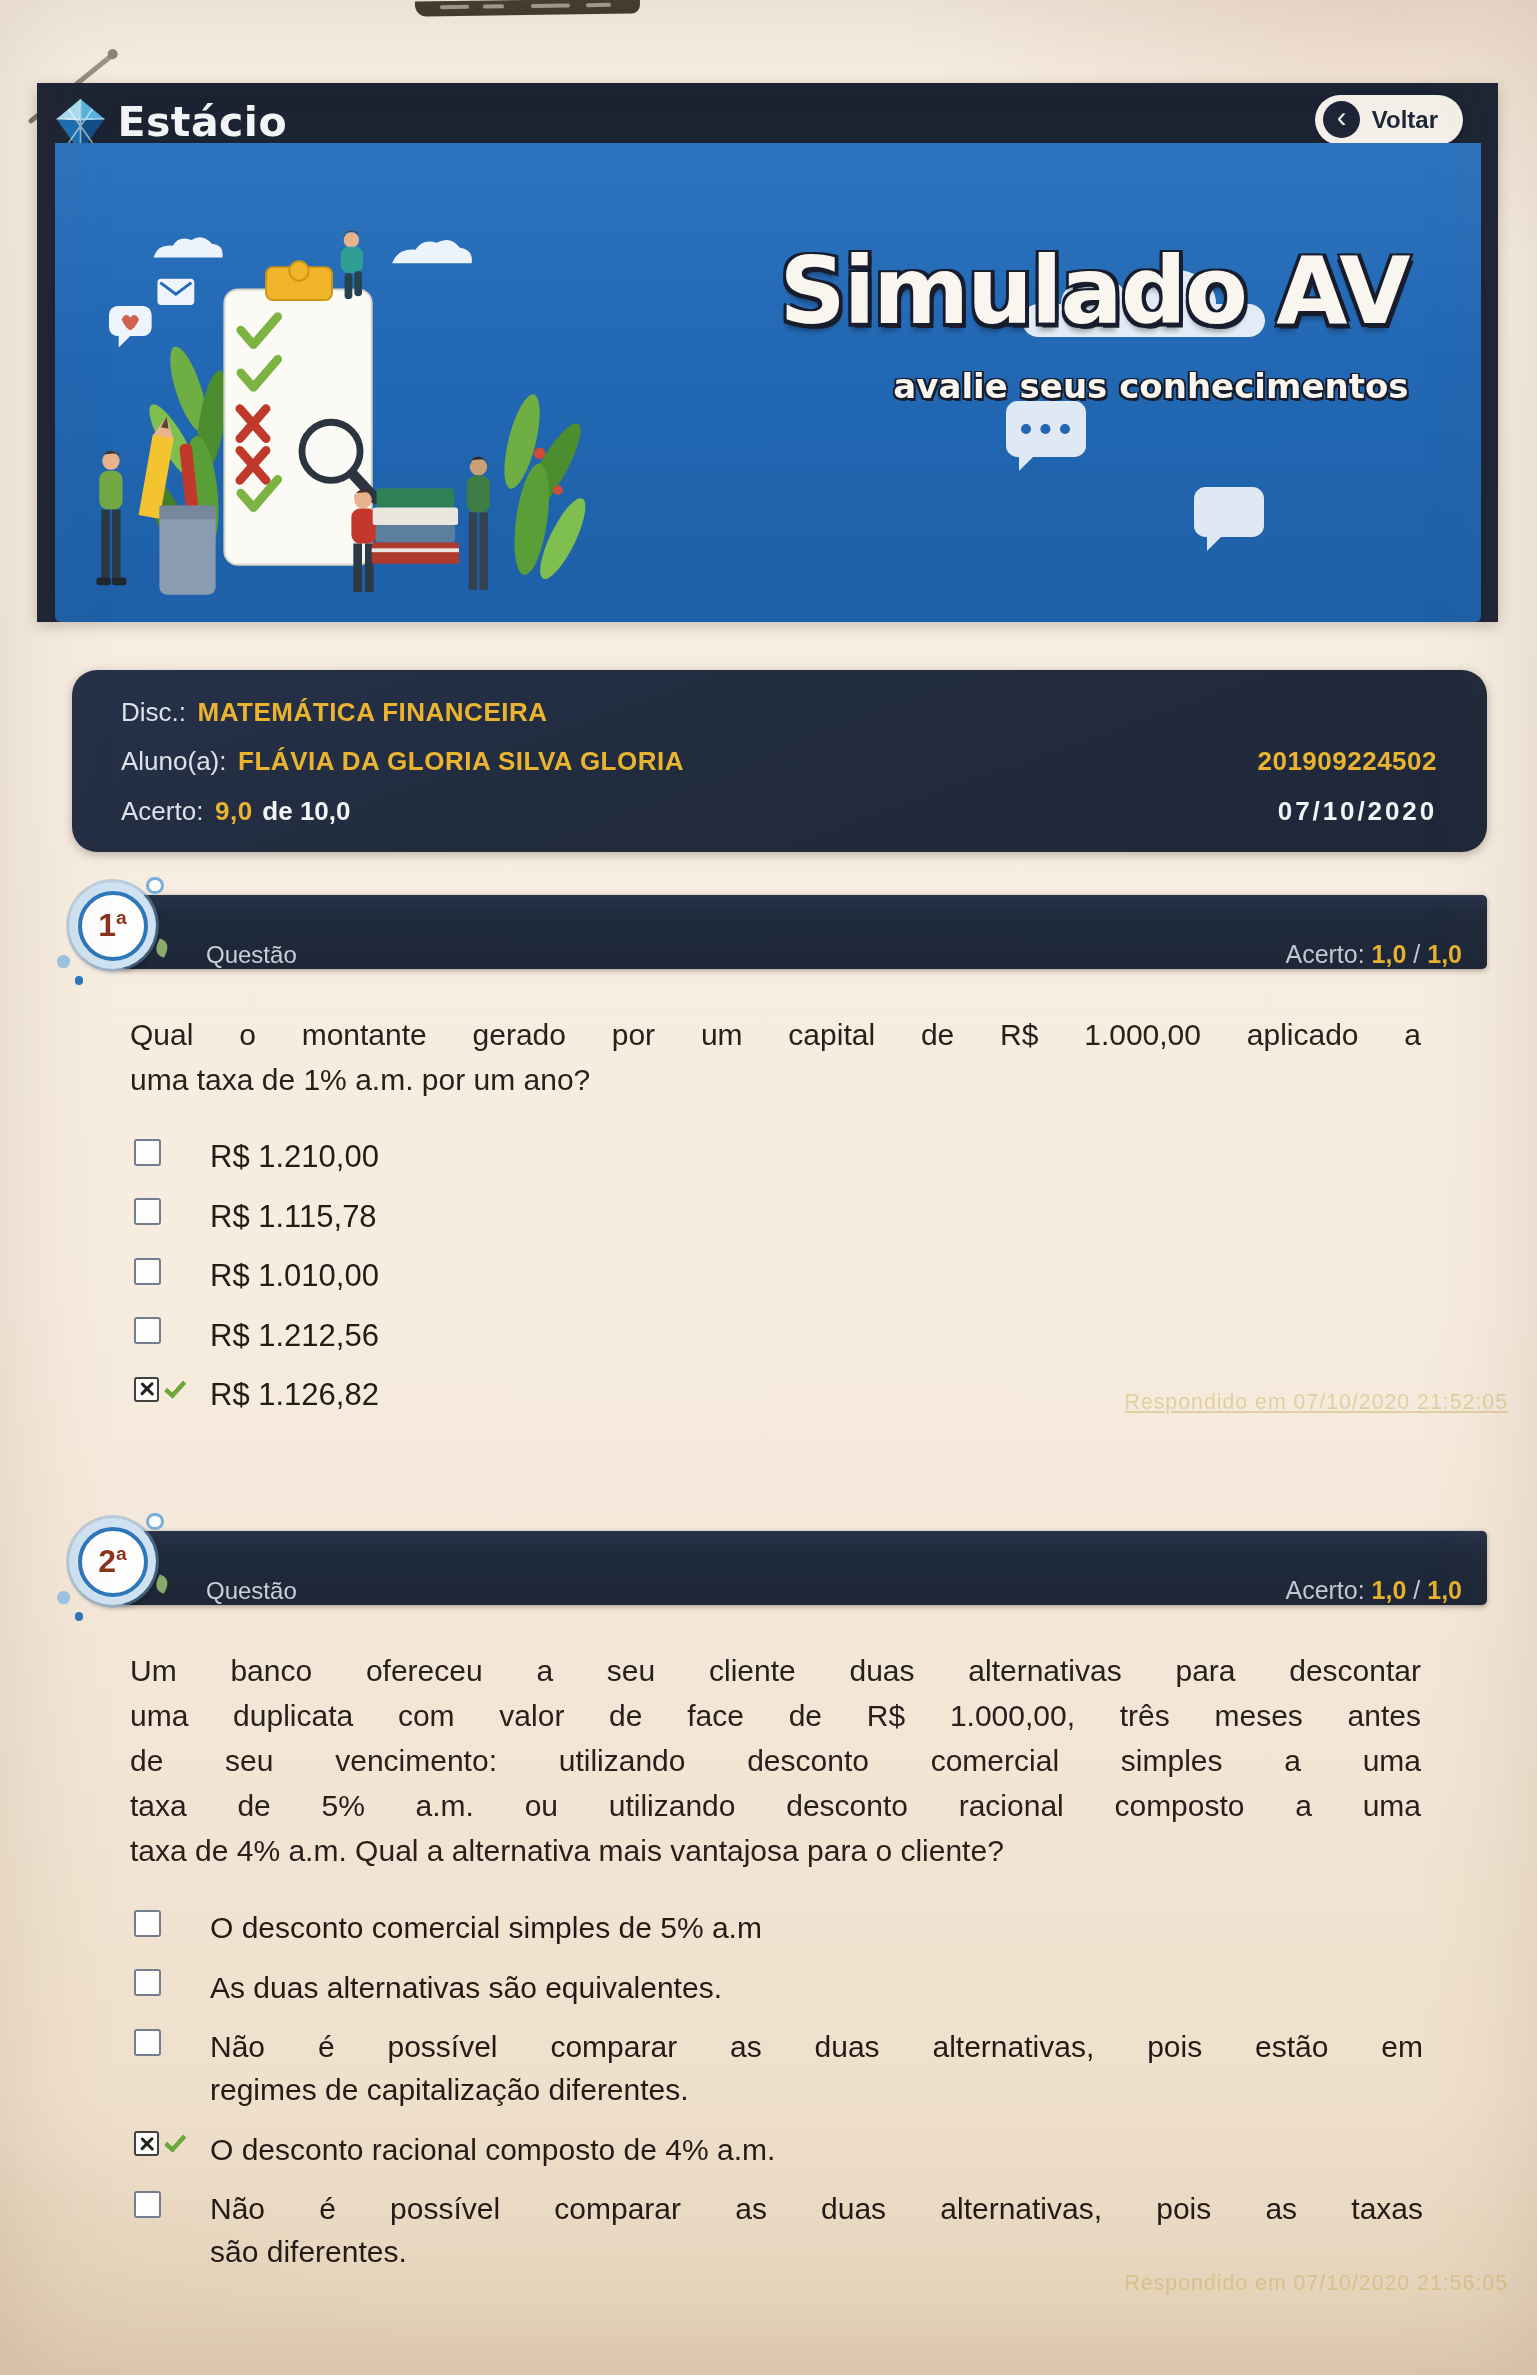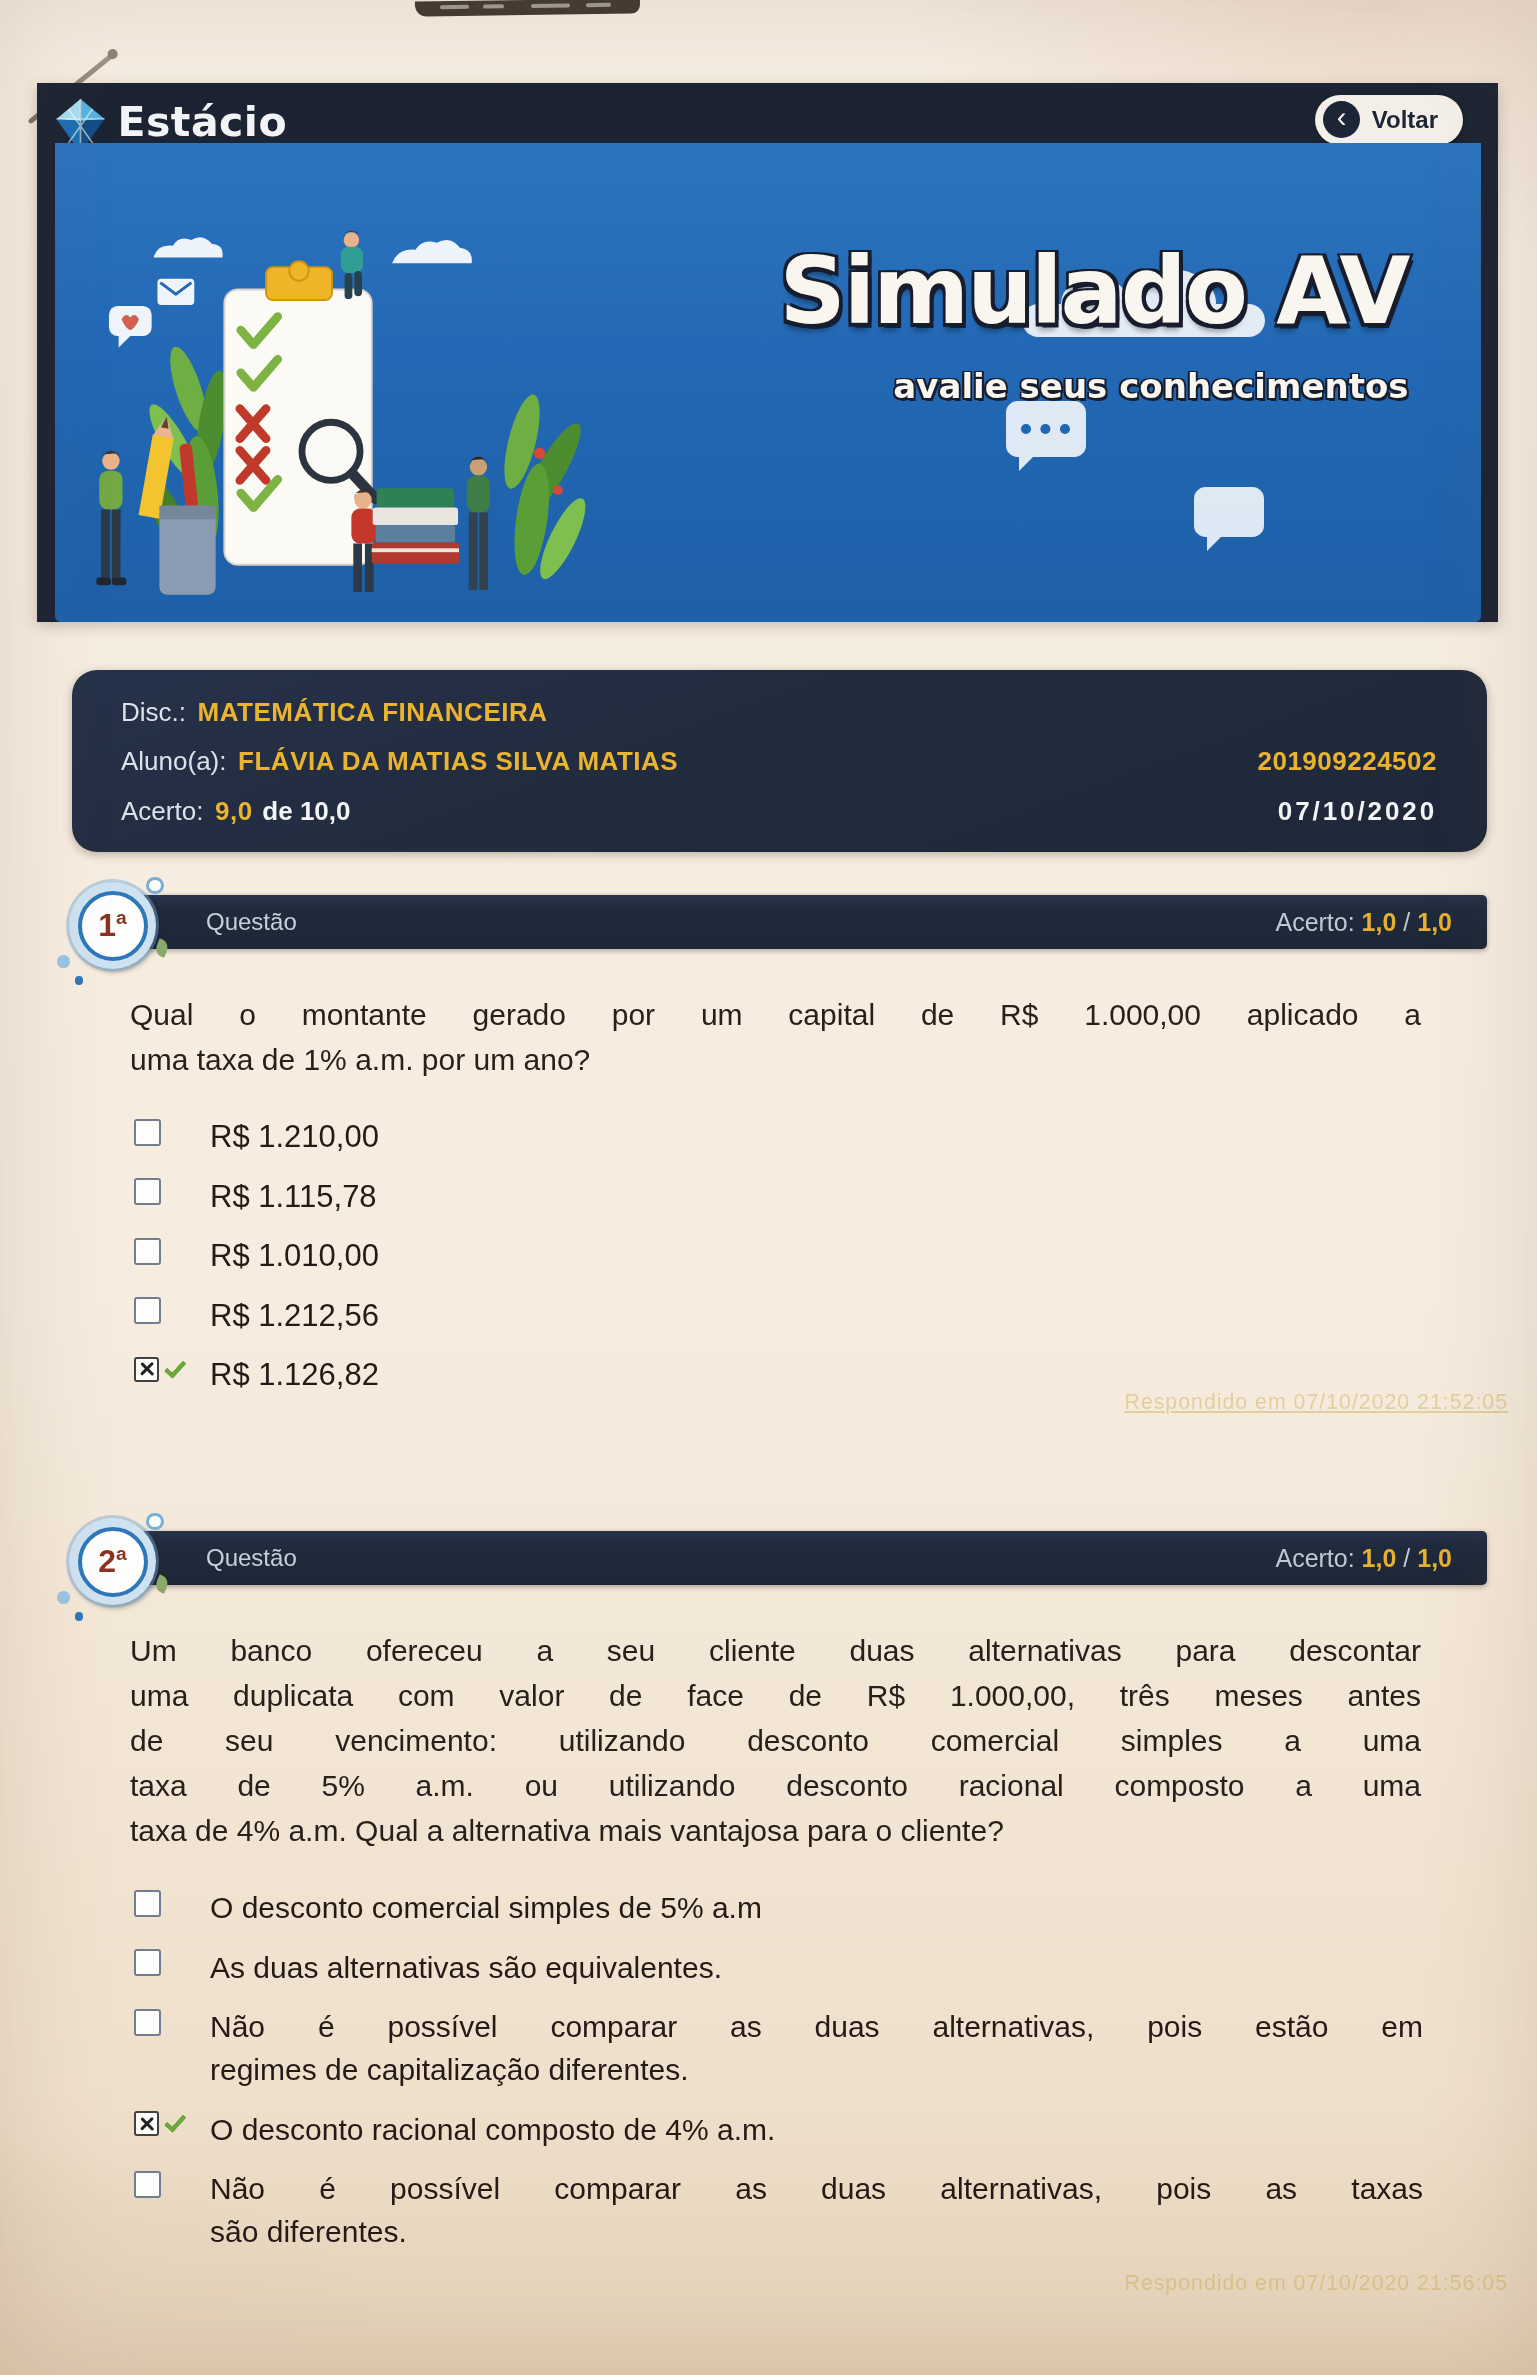--- a/index.html
+++ b/index.html
@@ -75,23 +75,23 @@
   .info-label { color:#dde2ea; margin-right:11.6px; }
   .info-value-gold { color:#eab430; font-weight:bold; letter-spacing:0.5px; }
   .info-value-white { color:#f2f4f6; font-weight:bold; }
   .info-right { margin-left:auto; }
   .info-date { letter-spacing:2.9px; }
   .gap6 { display:inline-block; width:9.7px; }
 
   
   .qblock { position:absolute; left:72px; width:1415px; }
   .q1 { top:895px; } .q2 { top:1531px; }
-  .qbar { position:relative; margin-left:49px; height:54px;
+  .qbar { position:relative; margin-left:49px; height:74px;
     background:linear-gradient(180deg,#28334a 0%, #1f2a3c 30%, #1d2737 100%);
-    border-radius:4.9px; display:flex; align-items:center; padding:0 35px 0 85px;
+    border-radius:4.9px; display:flex; align-items:flex-end; padding:0 25px 0 85px;
     box-shadow:0 1.9px 4.9px rgba(50,35,20,.35); }
   .qbar-label { color:#c9cfd8; font-size:24px; }
   .qbar-score { margin-left:auto; font-size:25px; color:#c2c8d2; }
   .qbar-score b { color:#e7b02f; font-weight:bold; }
   .badge { position:absolute; left:-52px; top:-12.6px; width:87px; height:87px; border-radius:50%;
     background:#cfe2f1; display:flex; align-items:center; justify-content:center;
     box-shadow:0 0 0 2.9px rgba(120,170,215,.45), 1.9px 2.9px 5.8px rgba(0,0,0,.35); }
   .badge-inner { width:70px; height:70px; border-radius:50%; background:#fdfdfb;
     border:4.9px solid #2e77b8; display:flex; align-items:center; justify-content:center; }
   .badge-num { color:#8c3220; font-size:32px; font-weight:bold; }
@@ -268,21 +268,21 @@
     </div>
   </div>
 
   <div class="info-card">
     <div class="info-row">
       <span class="info-label">Disc.:</span>
       <span class="info-value-gold">MATEMÁTICA FINANCEIRA</span>
     </div>
     <div class="info-row">
       <span class="info-label">Aluno(a):</span>
-      <span class="info-value-gold">FLÁVIA DA MATIAS SILVA MATIAS</span>
+      <span class="info-value-gold">FLÁVIA DA GLORIA SILVA GLORIA</span>
       <span class="info-right info-value-gold">201909224502</span>
     </div>
     <div class="info-row">
       <span class="info-label">Acerto:</span>
       <span class="info-value-gold">9,0</span>
       <span class="gap6"></span>
       <span class="info-value-white">de 10,0</span>
       <span class="info-right info-value-white info-date">07/10/2020</span>
     </div>
   </div>

